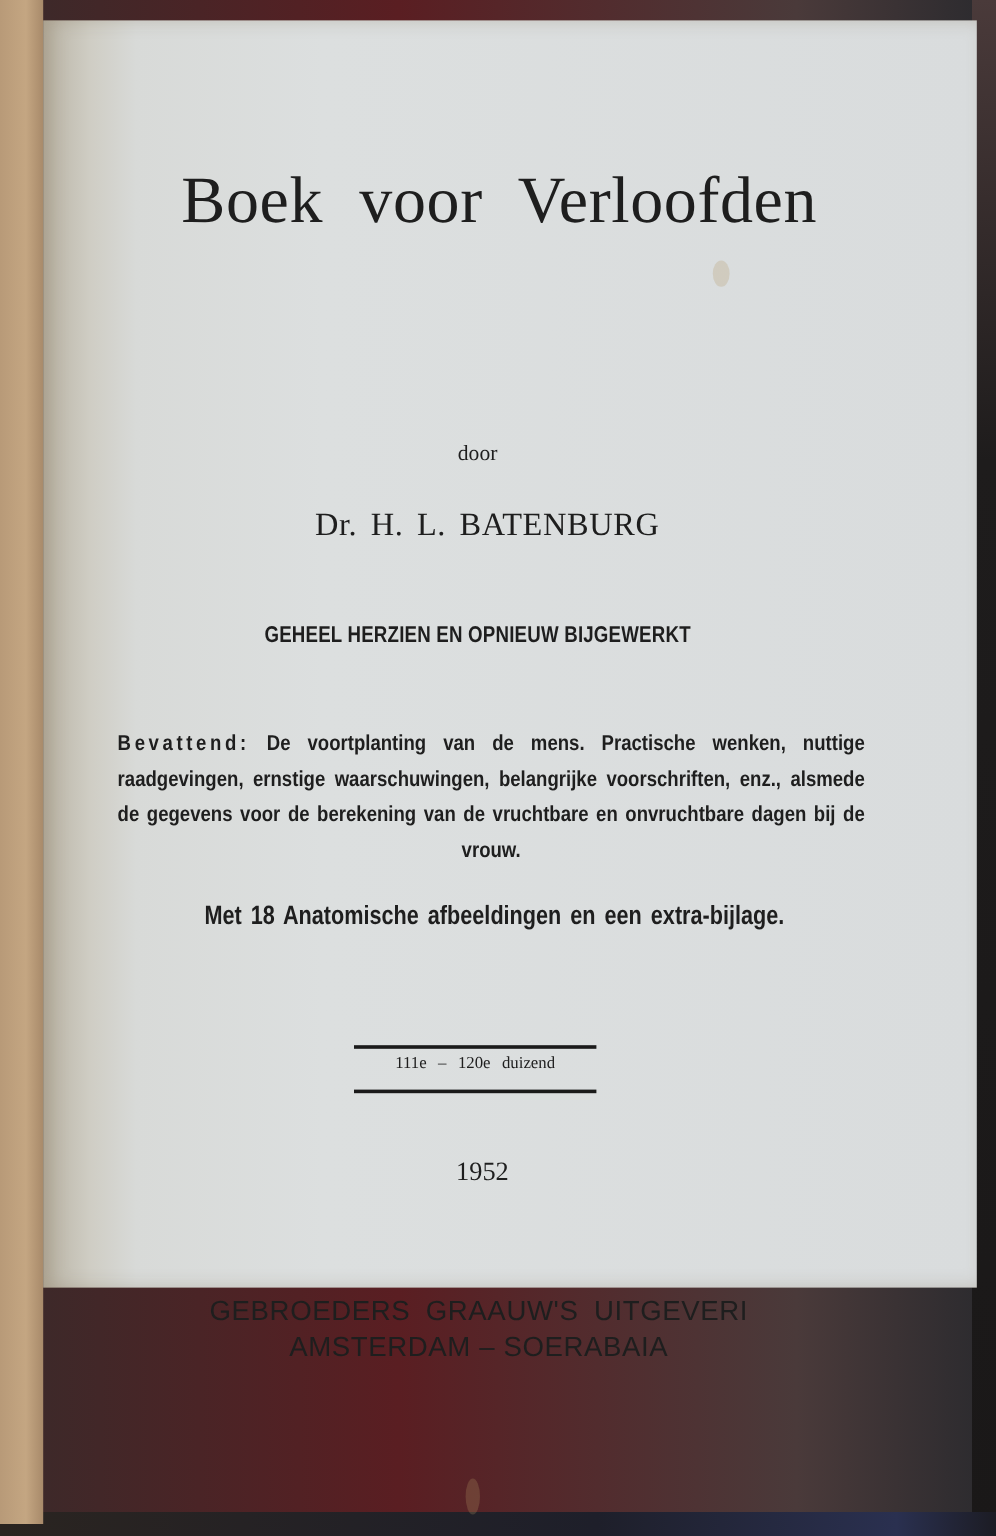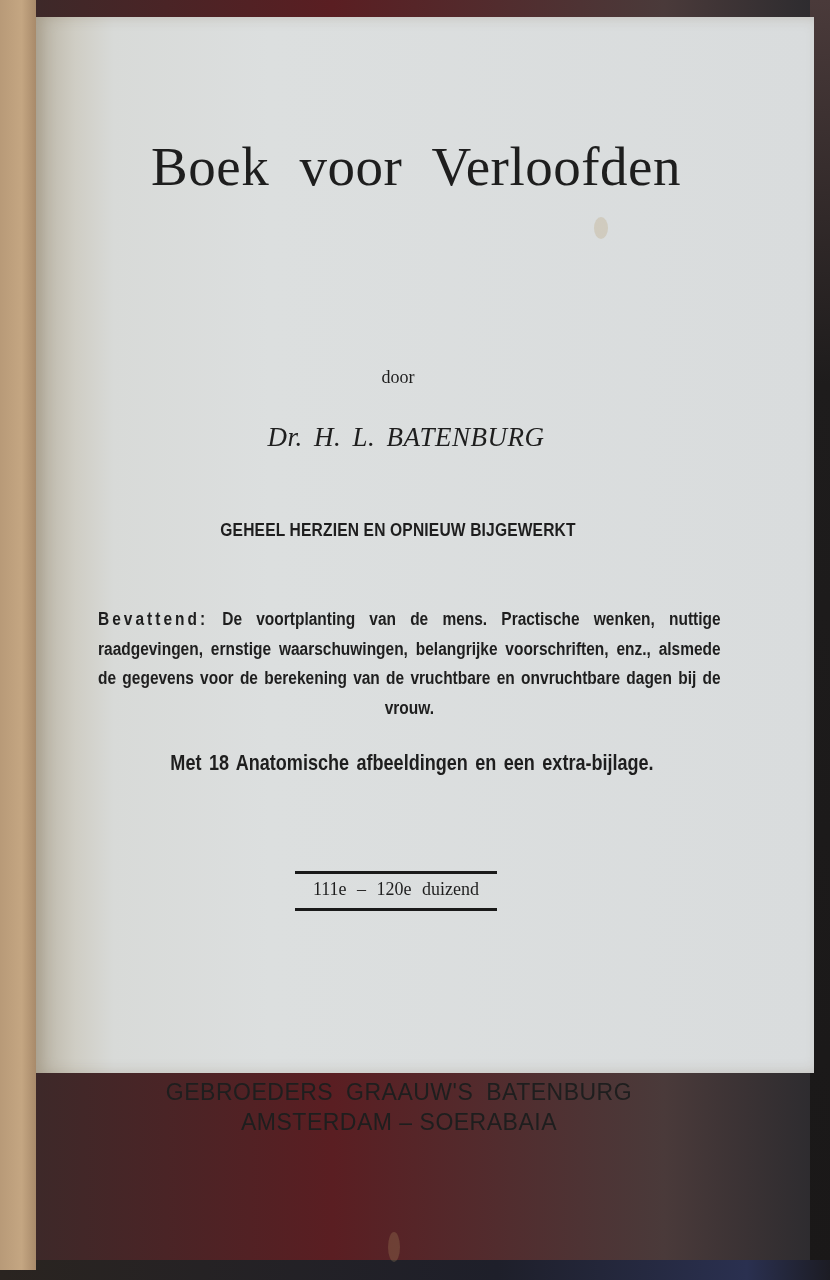--- a/index.html
+++ b/index.html
@@ -26,21 +26,21 @@
     box-shadow: inset 6px 0 14px rgba(120,100,70,0.25);
   }
   .txt { position:absolute; left:0; width:100%; text-align:center; color:#1e1e1e; }
   .title1 {
     top:118px; left:-9px; font-family:"Liberation Serif",serif; font-size:55px; letter-spacing:0.5px; word-spacing:16px;
   }
   .title2 {
     top:218px; left:-10px; font-family:"Liberation Serif",serif; font-size:55px; word-spacing:8px;
   }
   .door { top:350px; left:-27px; font-family:"Liberation Serif",serif; font-size:18px; }
-  .author { top:405px; left:-19px; font-family:"Liberation Serif",serif; font-size:27px; letter-spacing:0.5px; word-spacing:4px;font-style:italic; }
+  .author { top:405px; left:-19px; font-family:"Liberation Serif",serif; font-size:27px; letter-spacing:0.5px; word-spacing:4px; }
   .revised {
     top:502px; left:-27px; font-family:"Liberation Sans Narrow","Liberation Sans",sans-serif;
     font-size:19px; font-weight:bold; letter-spacing:0.2px; transform:scaleX(0.82); transform-origin:center;
   }
   .contents {
     position:absolute; left:62px; width:620px; top:588px;
     font-family:"Liberation Sans",sans-serif; font-weight:bold; font-size:18px; line-height:29.5px;
     color:#1e1e1e; text-align:justify; text-align-last:center;
     transform:scaleX(0.86); transform-origin:left top; width:724px;
   }
@@ -48,21 +48,21 @@
   .illus {
     top:733px; left:-13px; font-family:"Liberation Sans",sans-serif; font-weight:bold; font-size:22px;
     transform:scaleX(0.82); transform-origin:center; word-spacing:3px;
   }
   .edition-box {
     position:absolute; left:259px; top:854px; width:202px; height:34px;
     border-top:3px solid #1a1a1a; border-bottom:3px solid #1a1a1a;
   }
   .edition {
     position:absolute; left:0; top:5px; width:100%; text-align:center;
-    font-family:"Liberation Serif",serif; font-size:18px; color:#1e1e1e; word-spacing:6px;
+    font-family:"Liberation Serif",serif; font-size:14px; color:#1e1e1e; word-spacing:6px;
   }
   .year { top:946px; left:-23px; font-family:"Liberation Serif",serif; font-size:22px; }
   .pub1 { top:1062px; left:-26px; font-family:"Liberation Sans",sans-serif; font-size:23px; letter-spacing:0.5px; word-spacing:6px; }
   .pub2 { top:1092px; left:-26px; font-family:"Liberation Sans",sans-serif; font-size:23px; letter-spacing:0.5px; }
   .stain { position:absolute; border-radius:50%; background:rgba(180,150,100,0.25); }
 </style>
 </head>
 <body>
 
 <div class="right-bg"></div>
@@ -81,15 +81,16 @@
   <div class="contents">
     <span class="lead">Bevattend:</span><span> De voortplanting van de mens. Practische wenken, nuttige raadgevingen, ernstige waarschuwingen, belangrijke voorschriften, enz., alsmede de gegevens voor de berekening van de vruchtbare en onvruchtbare dagen bij de vrouw.</span>
   </div>
 
   <div class="txt illus">Met 18 Anatomische afbeeldingen en een extra-bijlage.</div>
 
   <div class="edition-box">
     <div class="edition">111e – 120e duizend</div>
   </div>
 
-  <div class="txt pub1">GEBROEDERS GRAAUW'S BATENBURG</div>
+  <div class="txt year">1952</div>
+  <div class="txt pub1">GEBROEDERS GRAAUW'S UITGEVERI</div>
   <div class="txt pub2">AMSTERDAM – SOERABAIA</div>
 </div>
 
 </body></html>

